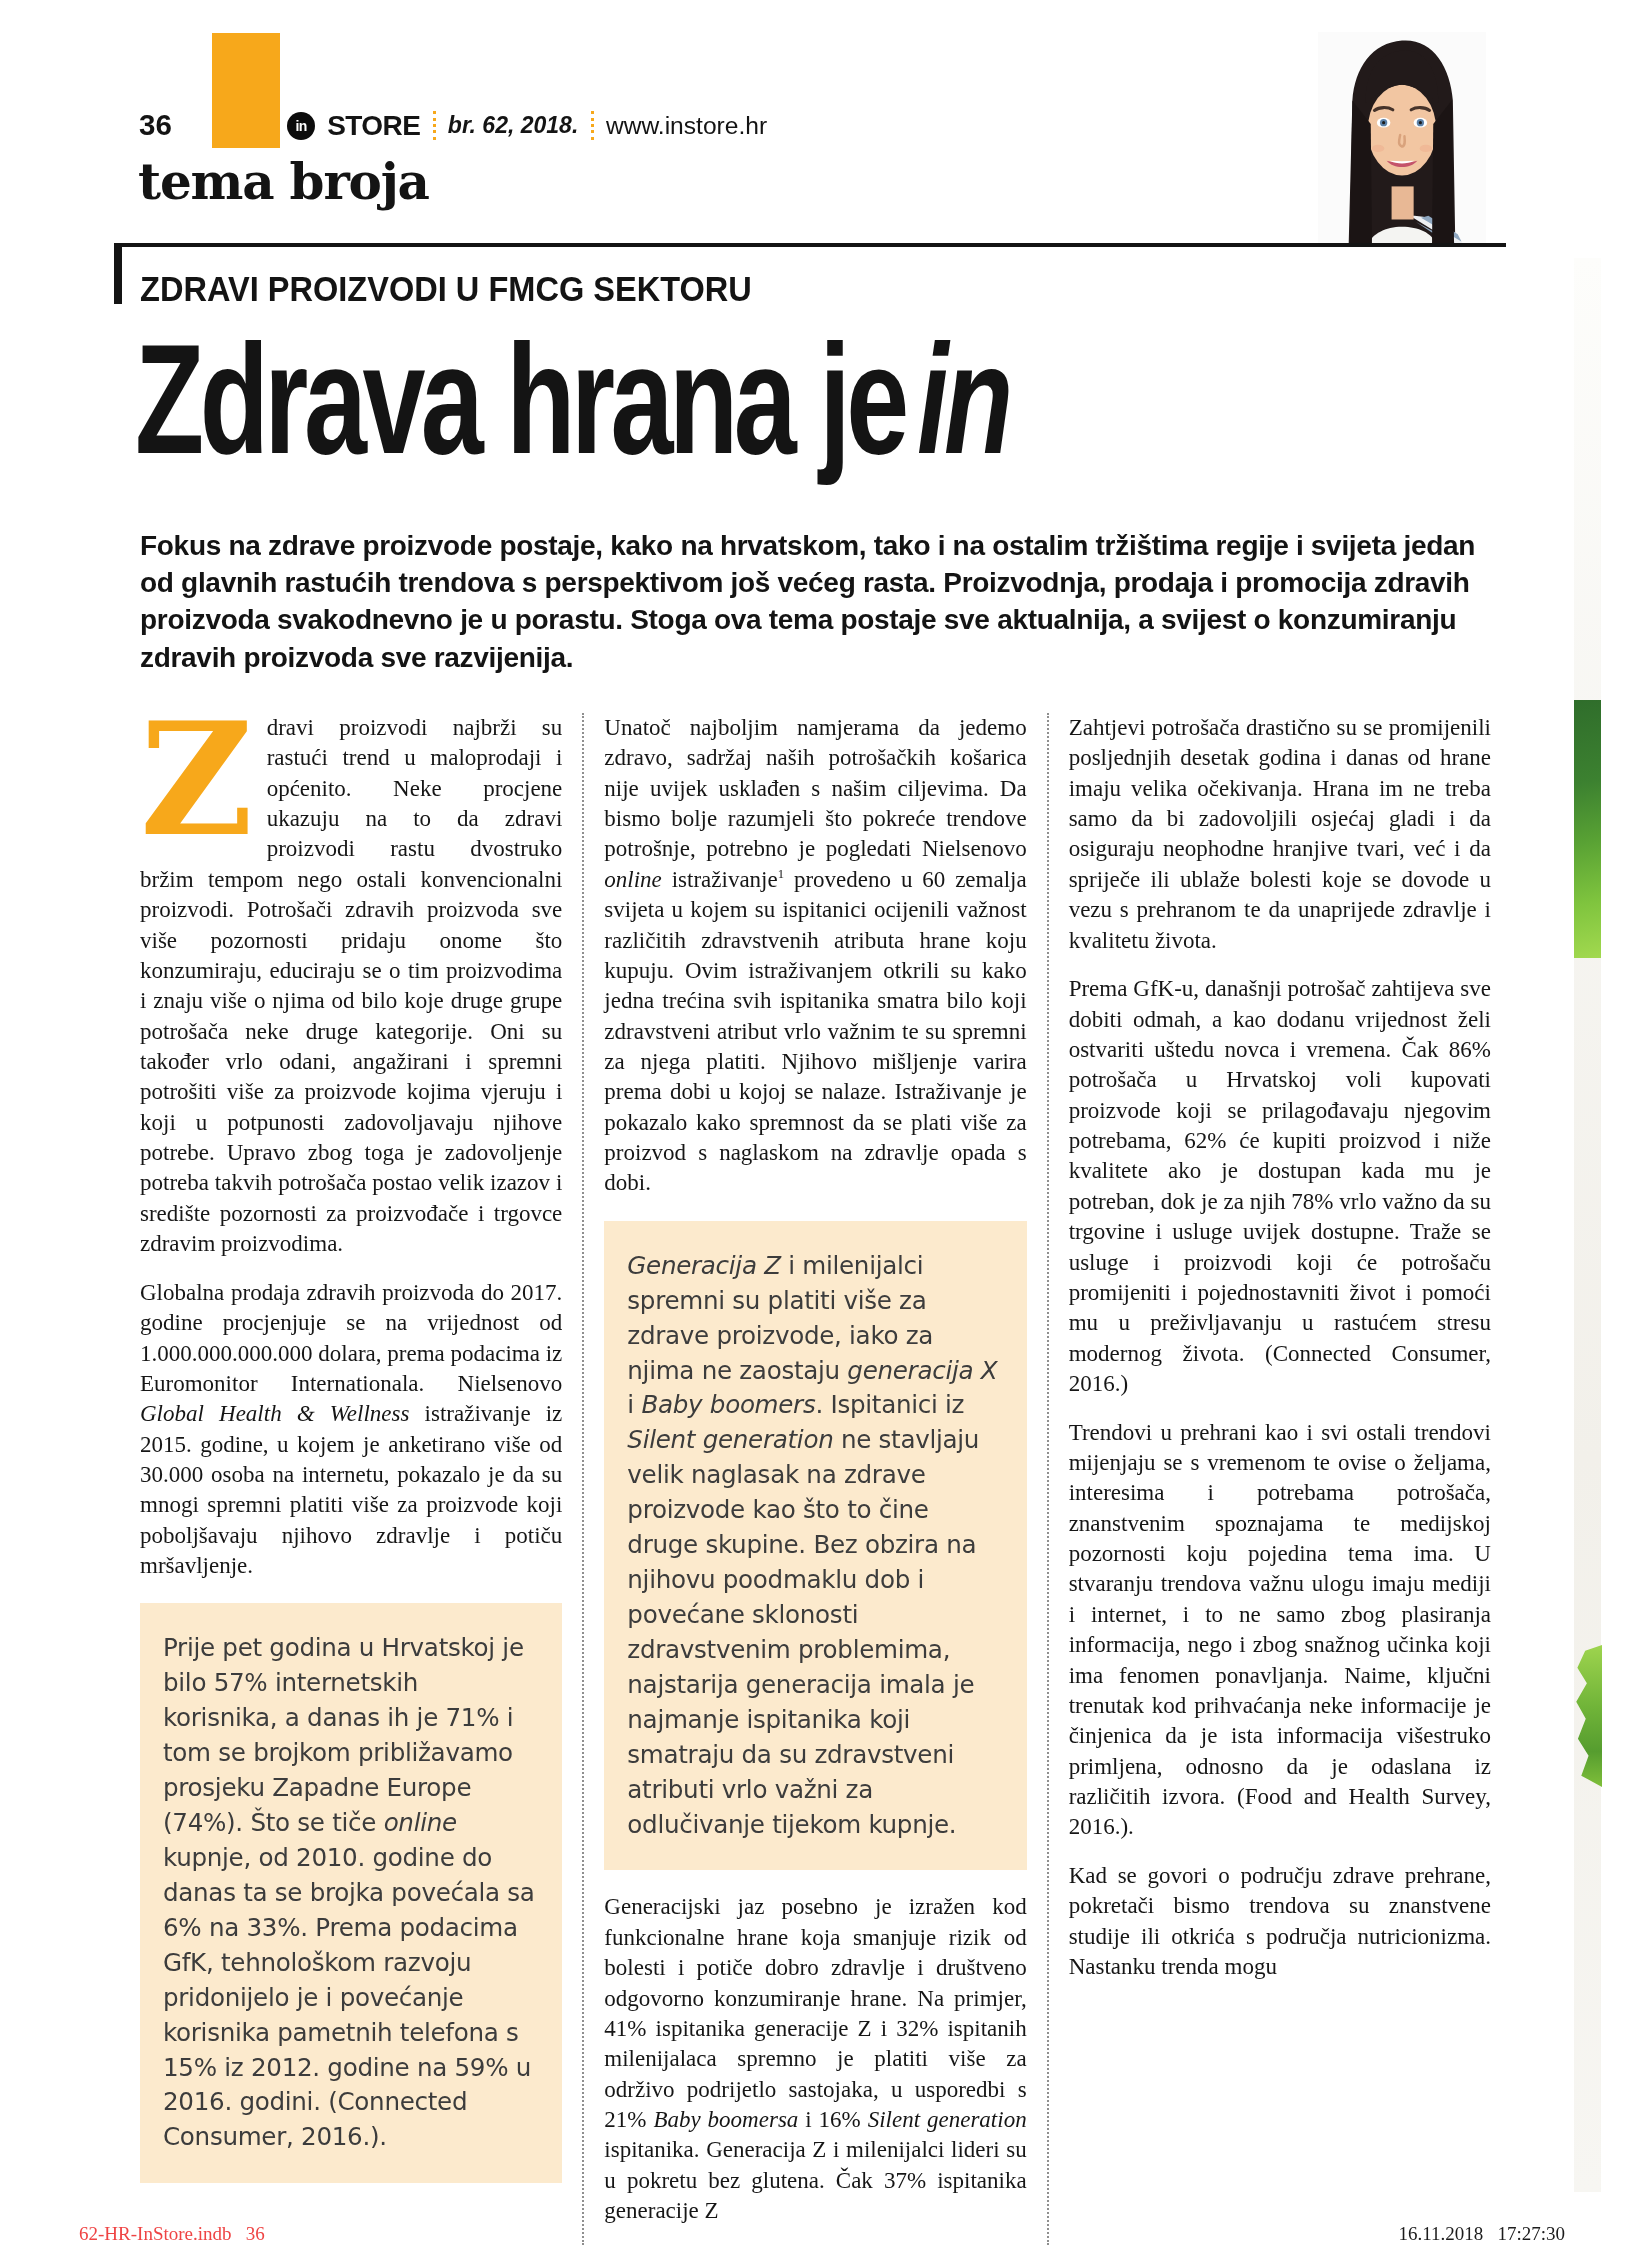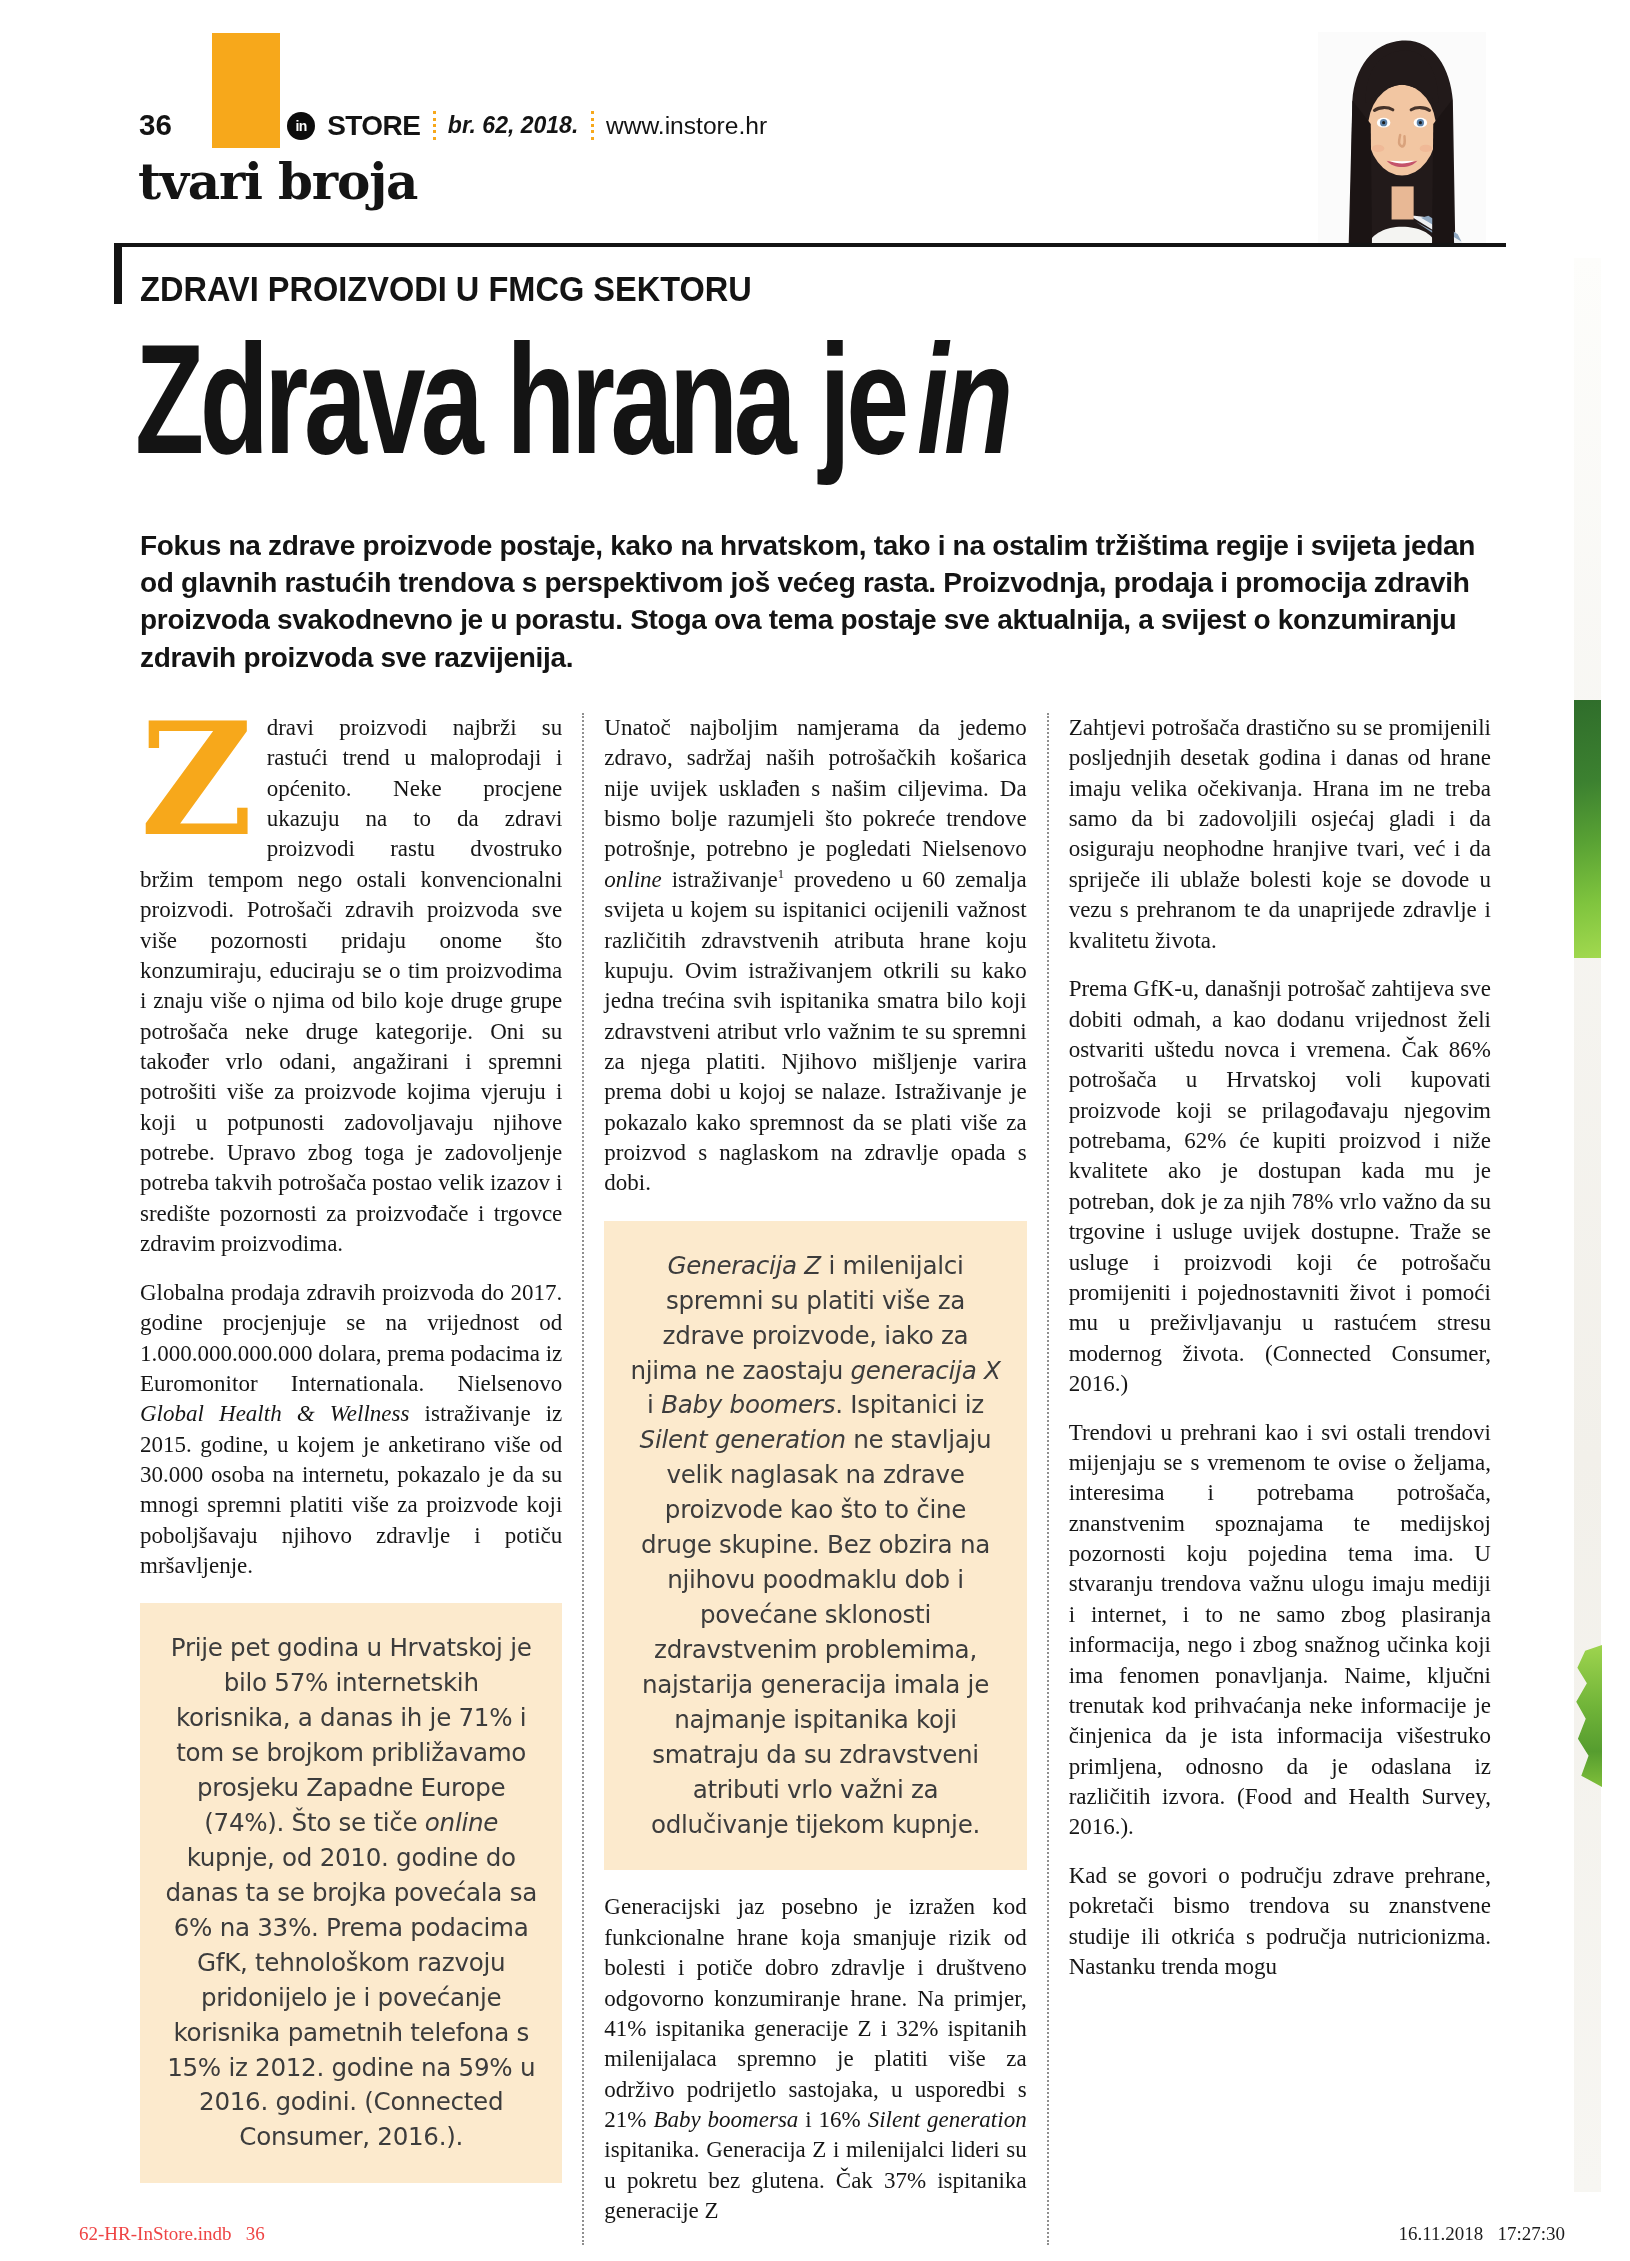--- a/index.html
+++ b/index.html
@@ -48,21 +48,21 @@
   .columns{position:absolute;left:140px;top:713px;width:1351px;display:flex;align-items:stretch;}
   .col{flex:1 1 0;min-width:0;}
   .col:not(:last-child){padding-right:20px;}
   .col + .col{border-left:2.5px dotted var(--dotted);padding-left:20px;}
   .body-p{font-family:"Liberation Serif",serif;font-size:23px;line-height:1.32;
     text-align:justify;hyphens:auto;-webkit-hyphens:auto;margin:0 0 18.4px;color:#161616;}
   .dropcap{float:left;font-family:"DejaVu Serif",serif;font-weight:bold;
     font-size:155px;line-height:0.78;color:var(--accent_yellow);padding:7.4px 13.5px 0 0;}
   .box{background:var(--box_bg);padding:28px 23px;margin:22px 0;
     font-family:"DejaVu Sans",sans-serif;font-size:24.6px;line-height:1.42;
-    text-align:center;color:#3c3c3c;letter-spacing:-0.3px;}
+    color:#3c3c3c;letter-spacing:-0.3px;}
   .it{font-style:italic;}
   .sup{font-size:55%;vertical-align:super;line-height:0;}
   
   .edge-strip{position:absolute;left:1574px;top:258px;width:27px;height:1934px;
     background:linear-gradient(180deg,#fdfdfb 0%,#f6f5f1 30%,#f2f0ea 62%,#f7f6f2 100%);}
   .edge-green-1{position:absolute;left:1574px;top:700px;width:27px;height:258px;
     background:linear-gradient(168deg,#2f6d2b 0%,#3c8130 32%,#59a234 55%,#7fc43e 78%,#a2d94f 100%);}
   .edge-green-2{position:absolute;left:1574px;top:1645px;width:28px;height:142px;
     background:linear-gradient(180deg,#9ed44e 0%,#6fb338 45%,#569d2f 75%,#7fbf3a 100%);
     clip-path:polygon(100% 0,40% 4%,12% 16%,46% 27%,8% 40%,42% 52%,14% 66%,52% 78%,26% 92%,100% 100%);}
@@ -80,21 +80,21 @@
   <div class="page-number">36</div>
   <div class="yellow-block"></div>
   <div class="logo-row">
     <div class="logo-circle">in</div>
     <div class="logo-store">STORE</div>
     <div class="logo-sep"></div>
     <div class="logo-issue">br. 62, 2018.</div>
     <div class="logo-sep"></div>
     <div class="logo-site">www.instore.hr</div>
   </div>
-  <h2 class="section-title">tvari broja</h2>
+  <h2 class="section-title">tema broja</h2>
   <div class="portrait">
     <svg width="168" height="212" viewBox="0 0 274 346" xmlns="http://www.w3.org/2000/svg">
       <rect width="274" height="346" fill="#fbfbfb"></rect>
       <path d="M137 14 C88 18 60 58 56 112 L50 346 L224 346 L220 112 C216 56 186 10 137 14 Z" fill="#221a1a"></path>
       <path d="M137 318 C110 318 88 330 82 346 L192 346 C186 328 164 318 137 318 Z" fill="#f4f4f2"></path>
       <path d="M150 300 L224 346 L236 346 C220 316 190 300 150 300 Z" fill="#eef0f3"></path>
       <path d="M160 310 L226 346 L214 346 Z" fill="#8fa7c0"></path>
       <path d="M168 303 L234 342 L228 330 L180 300 Z" fill="#8fa7c0"></path>
       <rect x="120" y="252" width="36" height="54" fill="#e8b895"></rect>
       <ellipse cx="137" cy="160" rx="56" ry="74" fill="#f2c6a2"></ellipse>

